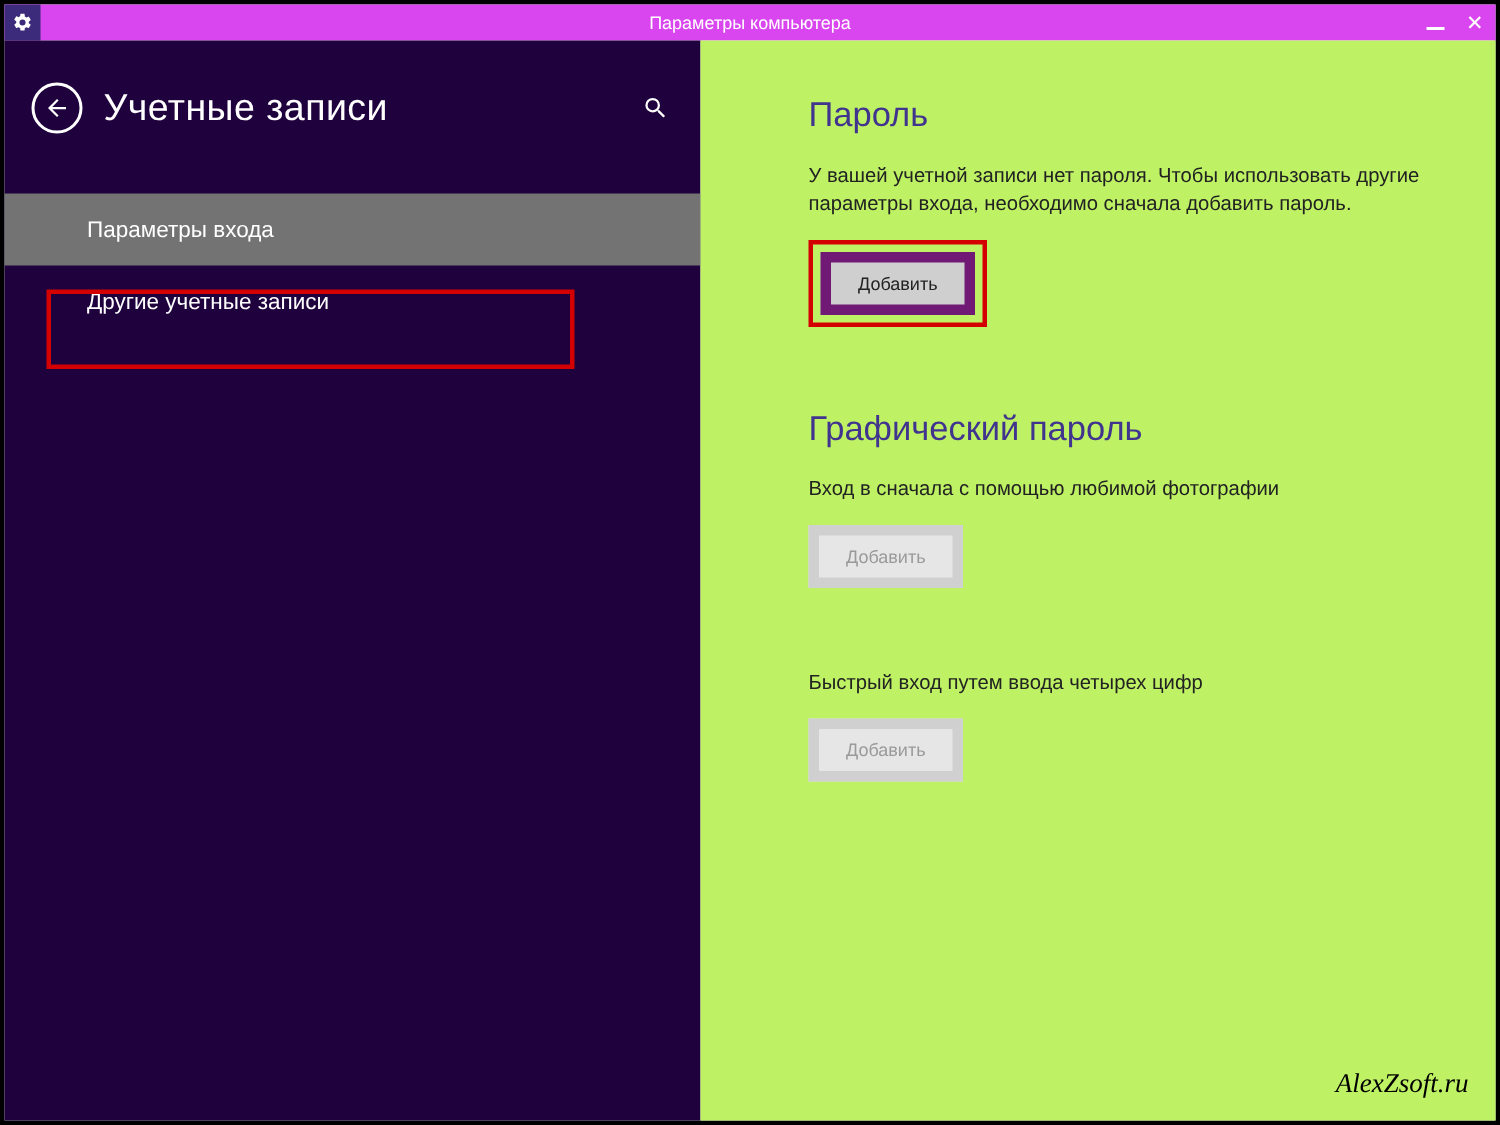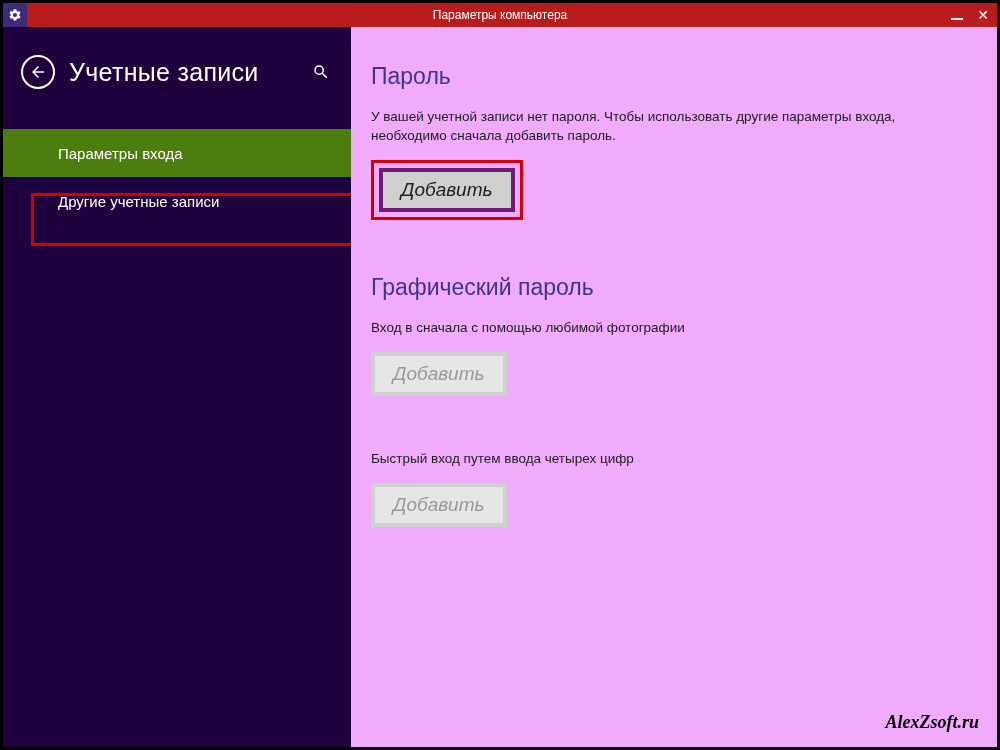--- a/index.html
+++ b/index.html
@@ -13,21 +13,21 @@
     }
     .outer {
       width: 1000px;
       height: 750px;
       border: 3px solid #000;
       position: relative;
       background: #fff;
     }
     .titlebar {
       height: 24px;
-      background: #b91c1c;
+      background: #d946ef;
       display: flex;
       align-items: center;
       color: #fff;
       font-size: 12px;
       position: relative;
     }
     .titlebar .gear-box {
       width: 24px;
       height: 24px;
       background: #3c2b7a;
@@ -48,21 +48,21 @@
       gap: 14px;
       align-items: center;
     }
     .titlebar .min { width: 12px; height: 2px; background: #fff; position: relative; top: 4px;}
     .titlebar .close { font-size: 14px; color: #fff; cursor: pointer; line-height: 1;}
     .content {
       display: flex;
       height: calc(100% - 24px);
     }
     .sidebar {
-      width: 348px;
+      width: 464px;
       background: #1f023d;
       color: #fff;
       padding-top: 28px;
       position: relative;
     }
     .header-row {
       display: flex;
       align-items: center;
       padding: 0 18px;
       margin-bottom: 40px;
@@ -90,83 +90,82 @@
     .nav-item {
       height: 48px;
       display: flex;
       align-items: center;
       padding-left: 55px;
       font-size: 15px;
       color: #fff;
       cursor: pointer;
     }
     .nav-item.selected {
-      background: #4d7c0f;
+      background: #737373;
     }
     .nav-item.highlight {
       position: relative;
     }
     .red-box-side {
       border: 3px solid #d40000;
       position: absolute;
       left: 28px;
       top: 166px;
       width: 352px;
       height: 53px;
       pointer-events: none;
     }
     .main {
       flex: 1;
-      background: #f0abfc;
-      padding: 36px 30px 0 20px;
+      background: #bef264;
+      padding: 36px 30px 0 72px;
       color: #333;
       position: relative;
     }
     .section { margin-bottom: 54px; }
     .section h2 {
       font-size: 23px;
       font-weight: 400;
       color: #41348e;
       margin-bottom: 18px;
     }
     .section p {
       font-size: 13.5px;
       color: #222;
       line-height: 1.4;
       margin-bottom: 14px;
     }
     .btn {
       display: inline-block;
       background: #cfcfcf;
-      border: 4px solid #701a75;
+      border: 7px solid #701a75;
       padding: 7px 18px;
-      font-size: 19px;
+      font-size: 12px;
       color: #222;
       cursor: pointer;
       font-family: inherit;
-      font-style: italic;
     }
     .btn.disabled {
       background: #e6e6e6;
       color: #9a9a9a;
       border-color: #d0d0d0;
       cursor: default;
     }
     .red-box-btn {
       display: inline-block;
       border: 3px solid #d40000;
       padding: 5px;
     }
     .watermark {
       position: absolute;
       right: 18px;
       bottom: 14px;
       font-family: "Times New Roman", serif;
       font-style: italic;
-      font-weight: bold;
+      font-weight: normal;
       font-size: 18px;
       color: #000;
     }
   </style>
 </head>
 <body>
 
 <div class="outer">
   <div class="titlebar">
     <div class="gear-box">

